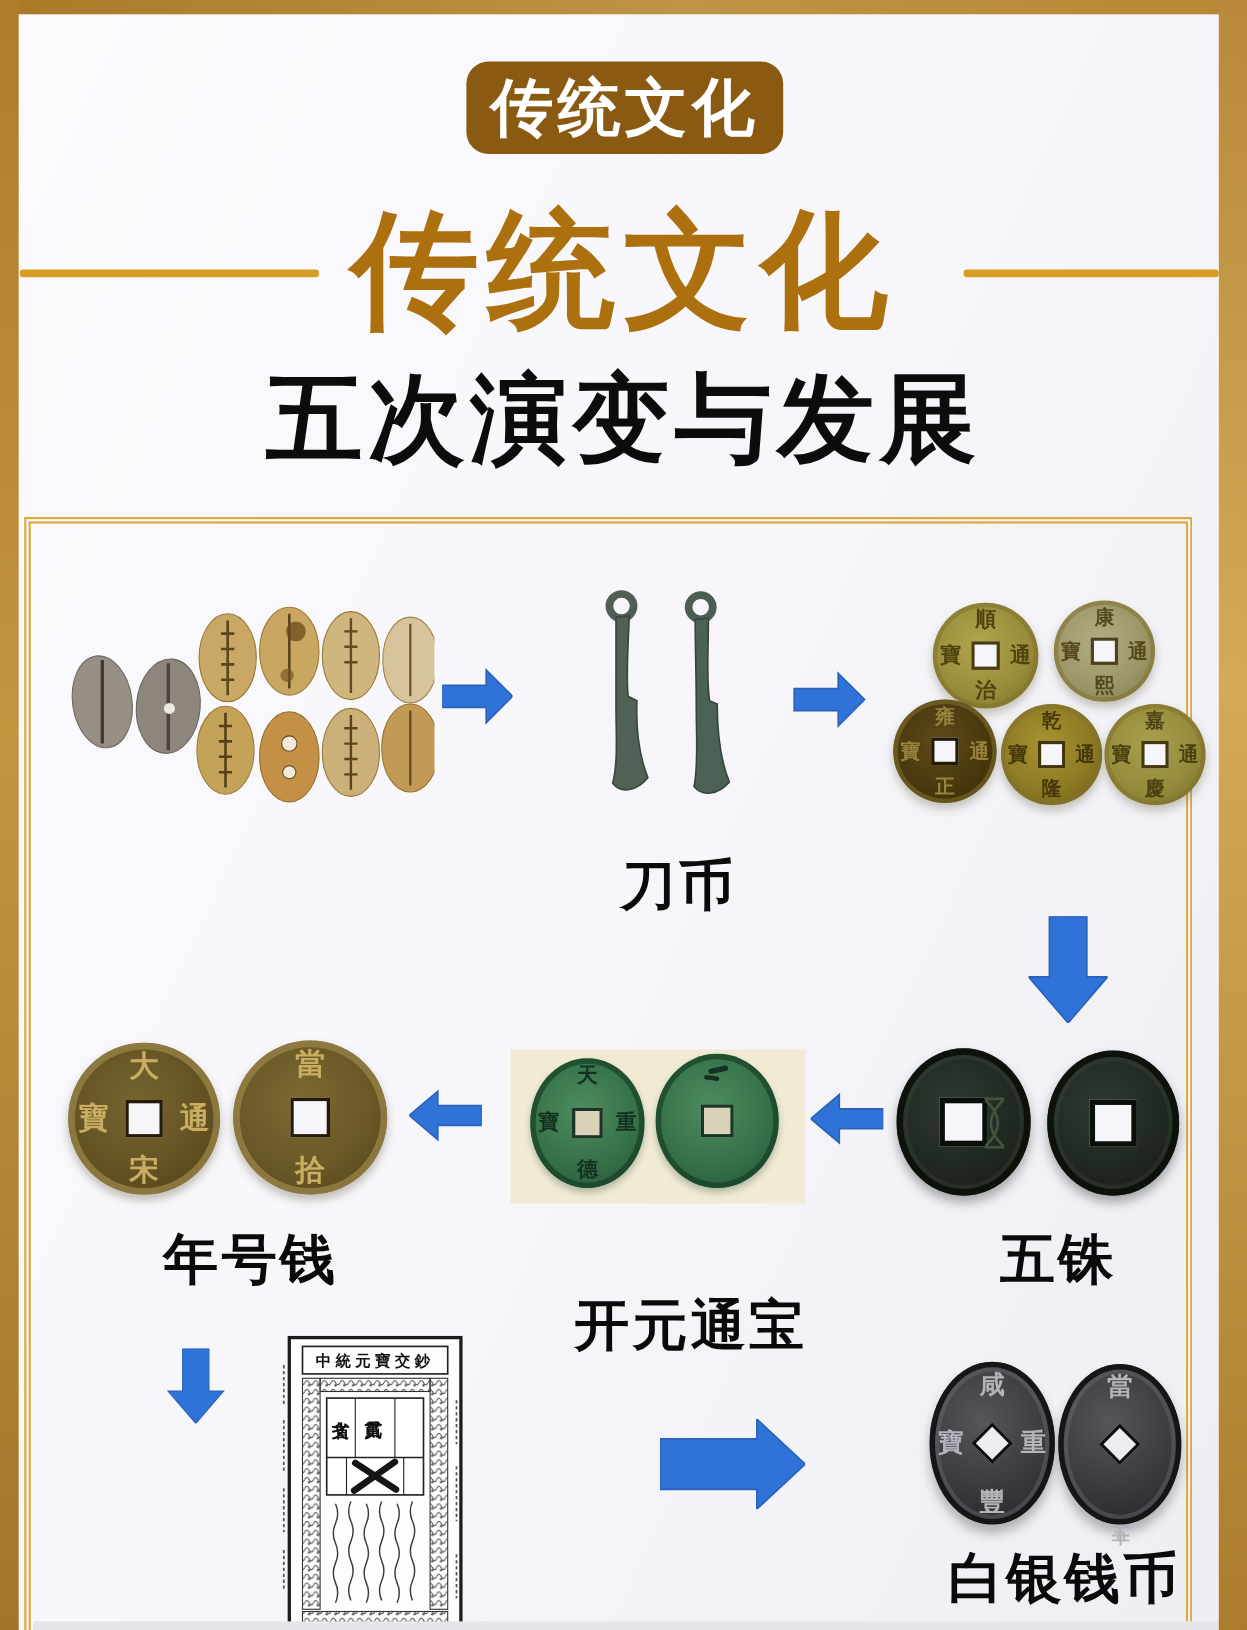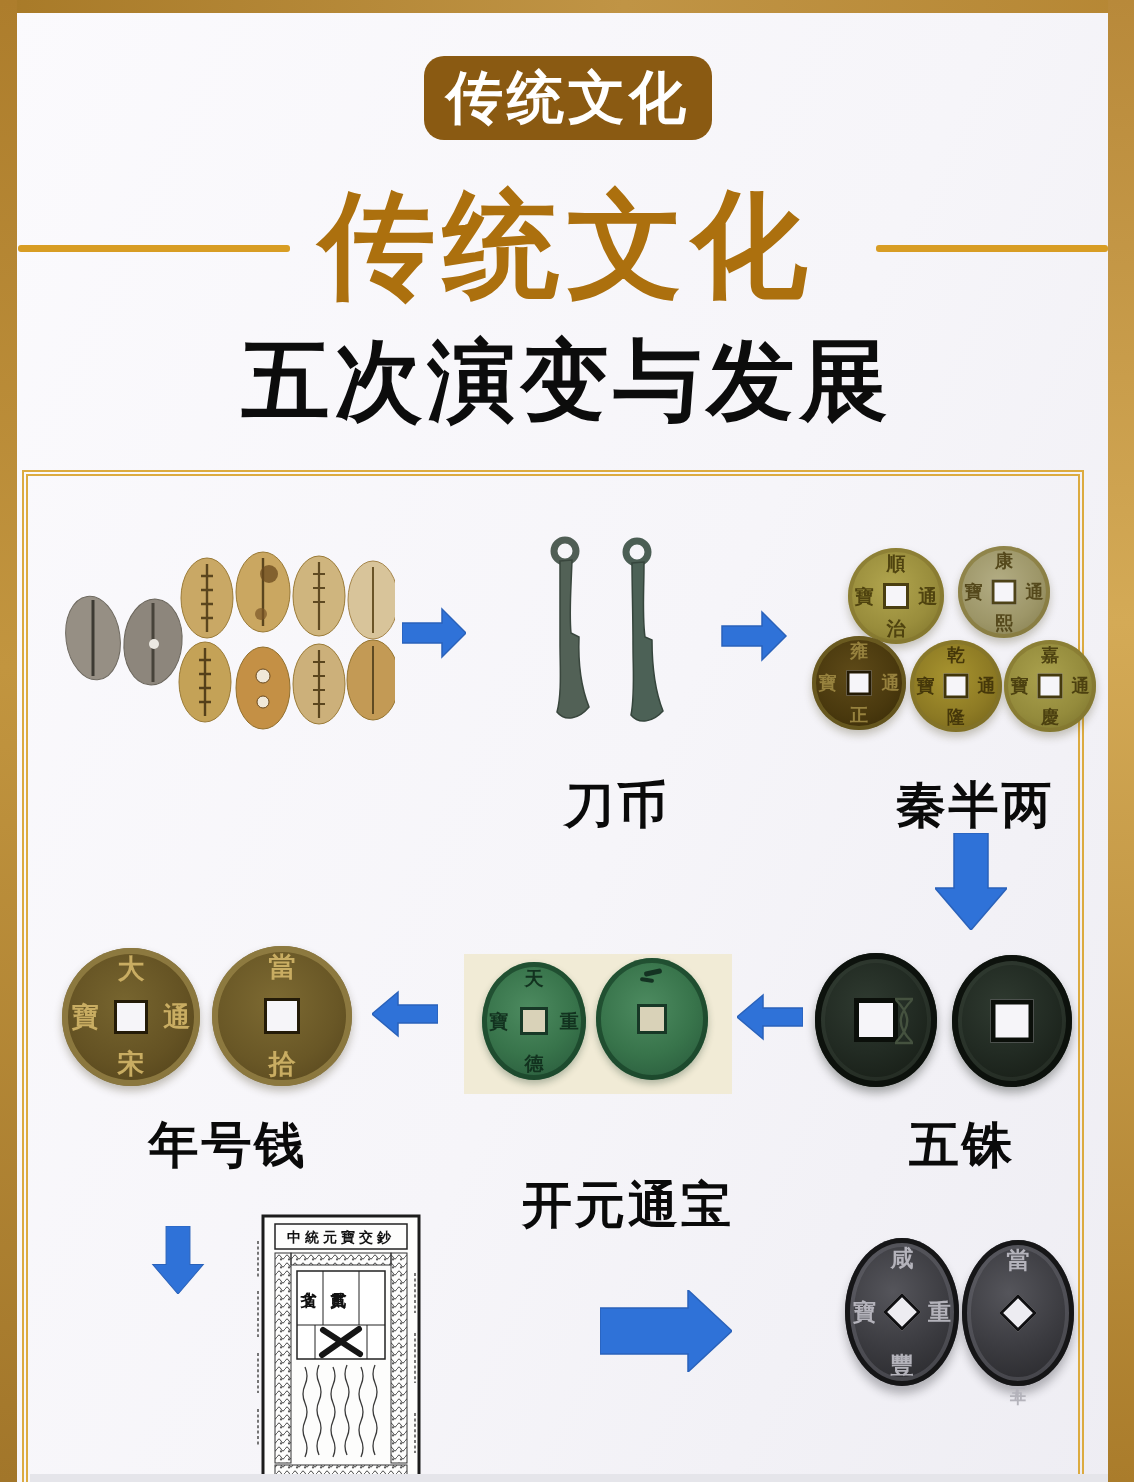--- a/index.html
+++ b/index.html
@@ -187,21 +187,20 @@
     <span class="cc l" style="font-size:18px;color:#46380a">寶</span>
     <div class="hole" style="width:25px;height:25px;border:3px solid #41350a"></div>
   </div>
   <div class="coin brass" style="left:1004px;top:640px;width:92px;height:92px;background:radial-gradient(circle at 44% 40%,#aaa14d 0%,#948b3c 55%,#736b28 100%)">
     <span class="cc t" style="font-size:18px;color:#4c4110">嘉</span>
     <span class="cc r" style="font-size:18px;color:#4c4110">通</span>
     <span class="cc b" style="font-size:18px;color:#4c4110">慶</span>
     <span class="cc l" style="font-size:18px;color:#4c4110">寶</span>
     <div class="hole" style="width:25px;height:25px;border:3px solid #453a0e"></div>
   </div>
-  <div class="label" style="left:975px;top:772px">秦半两</div>
 
   <svg class="arrow" style="left:935px;top:833px;width:72px;height:97px" viewBox="0 0 72 97">
     <polygon points="19,0 53,0 53,55 72,55 36,97 0,55 19,55"></polygon>
   </svg>
 
   <div class="coin wuzhu" style="left:815px;top:953px;width:122px;height:134px">
     <div class="hole" style="width:44px;height:44px"></div>
     <svg style="position:absolute;left:78px;top:44px;width:22px;height:48px" viewBox="0 0 22 48">
       <path d="M2,2 H20 M2,46 H20 M3,3 C18,18 18,30 3,45 M19,3 C4,18 4,30 19,45" stroke="#45523f" stroke-width="2.4" fill="none"></path>
     </svg>
@@ -299,15 +298,16 @@
     <span class="cc r" style="font-size:23px">重</span>
     <span class="cc b" style="font-size:23px">豐</span>
     <span class="cc l" style="font-size:23px">寶</span>
     <div class="hole diamond" style="width:27px;height:27px"></div>
   </div>
   <div class="coin silver" style="left:962px;top:1240px;width:112px;height:146px">
     <span class="cc t" style="font-size:23px">當</span>
     <span class="cc b vstack" style="font-size:16px;letter-spacing:1px">五十</span>
     <div class="hole diamond" style="width:27px;height:27px"></div>
   </div>
+  <div class="label" style="left:968px;top:1402px">白银钱币</div>
 
   <div class="bottom-strip"></div>
 </div>
 
 </body></html>

